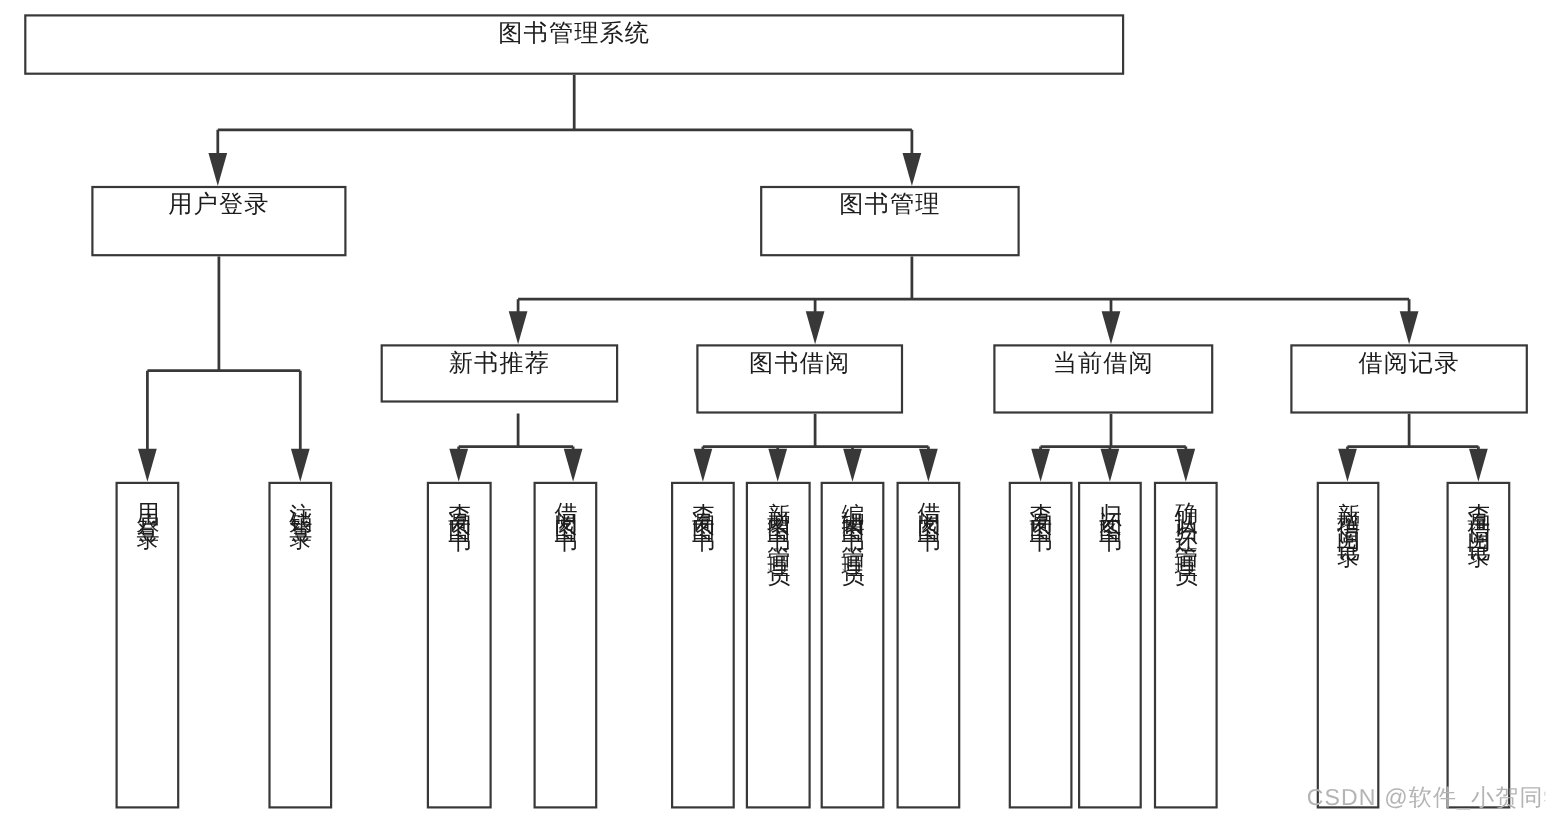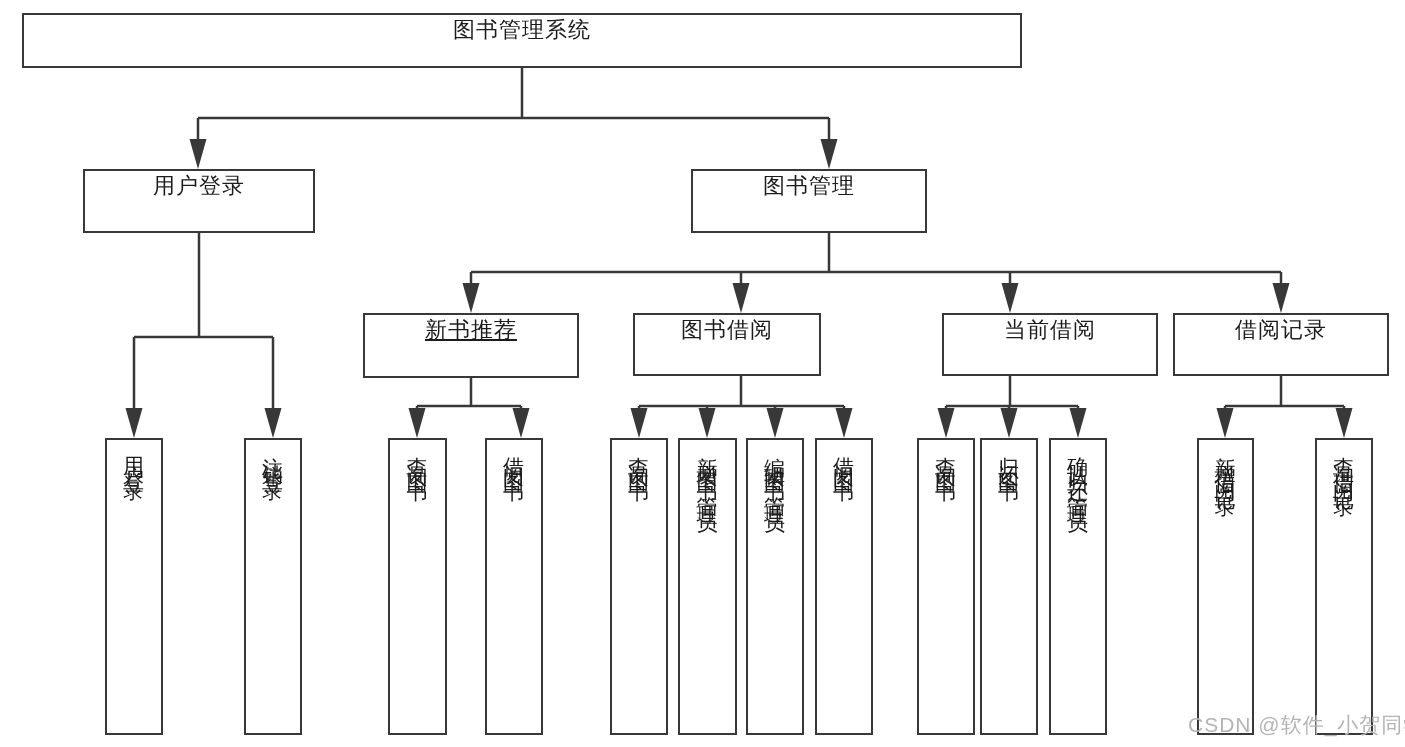--- a/index.html
+++ b/index.html
@@ -88,27 +88,27 @@
   <div id="nodes">
       <div class="node h" style="left: 22px; top: 13px; width: 1000px; height: 55px; border-color: rgb(56, 56, 56);">
         <span class="lbl">图书管理系统</span>
       </div>
       <div class="node h" style="left: 83px; top: 169px; width: 232px; height: 64px; border-color: rgb(56, 56, 56);">
         <span class="lbl">用户登录</span>
       </div>
       <div class="node h" style="left: 691px; top: 169px; width: 236px; height: 64px; border-color: rgb(56, 56, 56);">
         <span class="lbl">图书管理</span>
       </div>
-      <div class="node h" style="left: 363px; top: 313px; width: 216px; height: 65px; border-color: rgb(56, 56, 56); text-decoration: underline;">
+      <div class="node h" style="left: 346px; top: 313px; width: 216px; height: 53px; border-color: rgb(56, 56, 56);">
         <span class="lbl">新书推荐</span>
       </div>
       <div class="node h" style="left: 633px; top: 313px; width: 188px; height: 63px; border-color: rgb(56, 56, 56);">
         <span class="lbl">图书借阅</span>
       </div>
-      <div class="node h" style="left: 942px; top: 313px; width: 216px; height: 63px; border-color: rgb(56, 56, 56);">
+      <div class="node h" style="left: 903px; top: 313px; width: 200px; height: 63px; border-color: rgb(56, 56, 56);">
         <span class="lbl">当前借阅</span>
       </div>
       <div class="node h" style="left: 1173px; top: 313px; width: 216px; height: 63px; border-color: rgb(56, 56, 56);">
         <span class="lbl">借阅记录</span>
       </div>
       <div class="node v" style="left: 105px; top: 438px; width: 58px; height: 297px; border-color: rgb(56, 56, 56);">
         <span class="lbl">用户登录</span>
       </div>
       <div class="node v" style="left: 244px; top: 438px; width: 58px; height: 297px; border-color: rgb(56, 56, 56);">
         <span class="lbl">注销登录</span>

